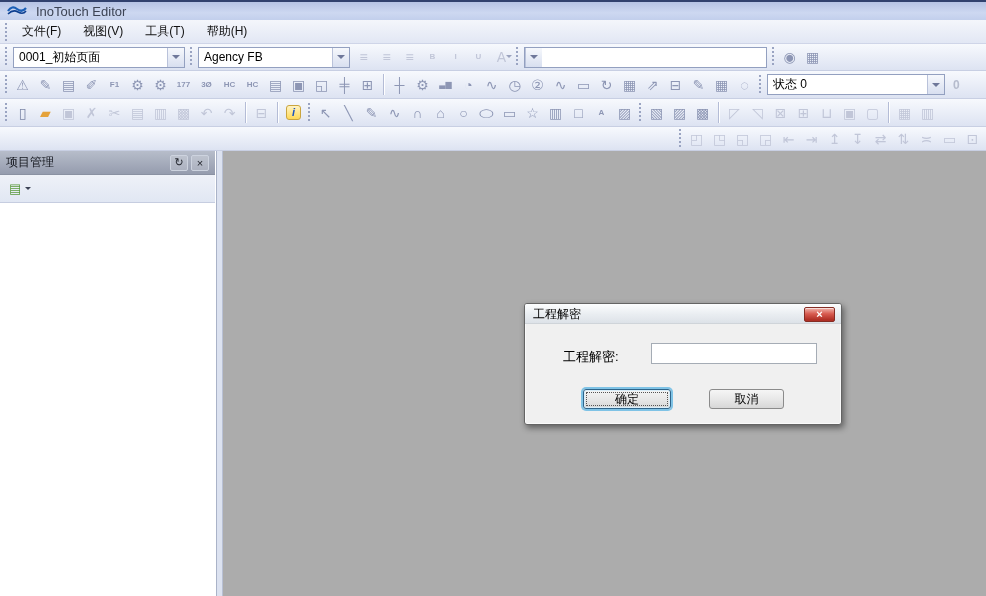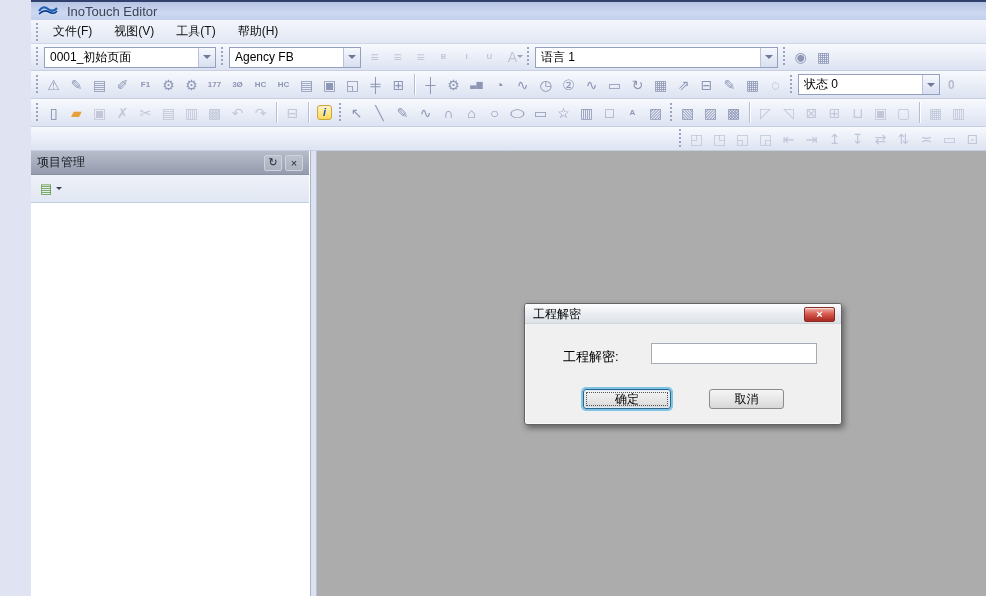--- a/index.html
+++ b/index.html
@@ -1,18 +1,18 @@
 <!DOCTYPE html>
 <html><head>
 <meta charset="utf-8">
 <style>
   * { margin:0; padding:0; box-sizing:border-box; }
   html,body { width:986px; height:596px; overflow:hidden; }
   body { font-family:"Liberation Sans","DejaVu Sans",sans-serif; font-size:12px; color:#1a1a1a; }
-  .window { position:relative; width:986px; height:596px; background:#dfe3f2; overflow:hidden;padding-left:31px; }
+  .window { position:relative; width:986px; height:596px; background:#dfe3f2; overflow:hidden; }
 
   
   .titlebar { height:20px; background:linear-gradient(#b6c3e4,#cdd8f1 60%,#c2cfec);
     border-top:2px solid #31416e; display:flex; align-items:center; padding:0 6px; gap:8px; }
   .titlebar .title { font-size:13px; color:#3c4354; }
   .logo { width:22px; height:15px; display:flex; align-items:center; justify-content:center; }
 
   
   .menubar { height:24px; background:linear-gradient(#f4f6fb,#e2e7f4); display:flex; align-items:flex-end;
     border-bottom:1px solid #cfd5e8; padding-left:2px; }
@@ -42,21 +42,21 @@
   .combo { display:flex; align-items:center; height:21px; background:#fff;
     border:1px solid #93a0c0; margin:0 2px; flex:none; }
   .combo .val { flex:1; padding:0 5px; white-space:nowrap; overflow:hidden; font-size:12px; color:#000; }
   .combo .cbtn { width:17px; align-self:stretch; border-left:1px solid #b9c2da;
     background:linear-gradient(#f6f8fc,#d8dff0); display:flex; align-items:center; justify-content:center; }
   .combo .cbtn i { border:4px solid rgba(0,0,0,0); border-top-color:#6f789a; margin-top:4px; }
   .suffix-num { color:#b6bccd; font-weight:bold; margin-left:6px; }
 
   
   .content { position:relative; height:445px; display:flex; }
-  .panel { width:278px; flex:none; display:flex; flex-direction:column; background:#404040; }
+  .panel { width:215px; flex:none; display:flex; flex-direction:column; background:#404040; }
   .panel-header { height:24px; background:linear-gradient(#b7bdca,#959cae); display:flex; align-items:center;
     padding:0 6px; border-bottom:1px solid #8a91a2; }
   .panel-header .ptitle { flex:1; color:#15181f; }
   .ph-btn { width:18px; height:16px; margin-left:3px; display:flex; align-items:center; justify-content:center;
     font-size:11px; color:#23262e; border:1px solid #cdd3df; border-radius:2px; background:rgba(255,255,255,.18); }
   .panel-tools { height:28px; background:linear-gradient(#eef1f8,#e1e7f3); border-bottom:1px solid #c6cde0;
     display:flex; align-items:center; padding:0 4px; }
   .tree-btn { display:flex; align-items:center; gap:4px; padding:2px 5px; border-radius:2px; }
   .tree-btn .tglyph { color:#5a9a3c; font-size:13px; }
   .tree-btn i { border:3px solid rgba(0,0,0,0); border-top-color:#3c4254; margin-top:3px; }
@@ -114,21 +114,21 @@
 
   <div class="tb r1">
     <span class="grip"></span>
     <div class="combo" style="width:172px">
       <span class="val">0001_初始页面</span>
       <span class="cbtn">
           <i></i>
         </span>
     </div>
     <span class="grip"></span>
-    <div class="combo" style="width:132px">
+    <div class="combo" style="width:152px">
       <span class="val">Agency FB</span>
       <span class="cbtn">
           <i></i>
         </span>
     </div>
     <div style="display:flex">
 
     <span class="tbi dis">
           <span>≡</span>
         </span>
@@ -146,21 +146,20 @@
         </span>
         <span class="tbi txt dis">
           <span>U</span>
         </span>
         <span class="tbi colorA dis">
           <span>A</span>
         </span>
       </div>
     <span class="grip"></span>
     <div class="combo" style="width:243px">
-      <span class="val">语言 1</span>
       <span class="cbtn">
           <i></i>
         </span>
     </div>
     <span class="grip"></span>
     <div style="display:flex">
 
     <span class="tbi">
           <span>◉</span>
         </span>
@@ -269,21 +268,21 @@
           <span>✎</span>
         </span>
         <span class="tbi">
           <span>▦</span>
         </span>
         <span class="tbi">
           <span>◌</span>
         </span>
       </div>
     <span class="grip"></span>
-    <div class="combo" style="width:142px">
+    <div class="combo" style="width:178px">
       <span class="val">状态 0</span>
       <span class="cbtn">
           <i></i>
         </span>
     </div>
     <span class="suffix-num">0</span>
   </div>
 
   <div class="tb r3">
     <span class="grip"></span>

